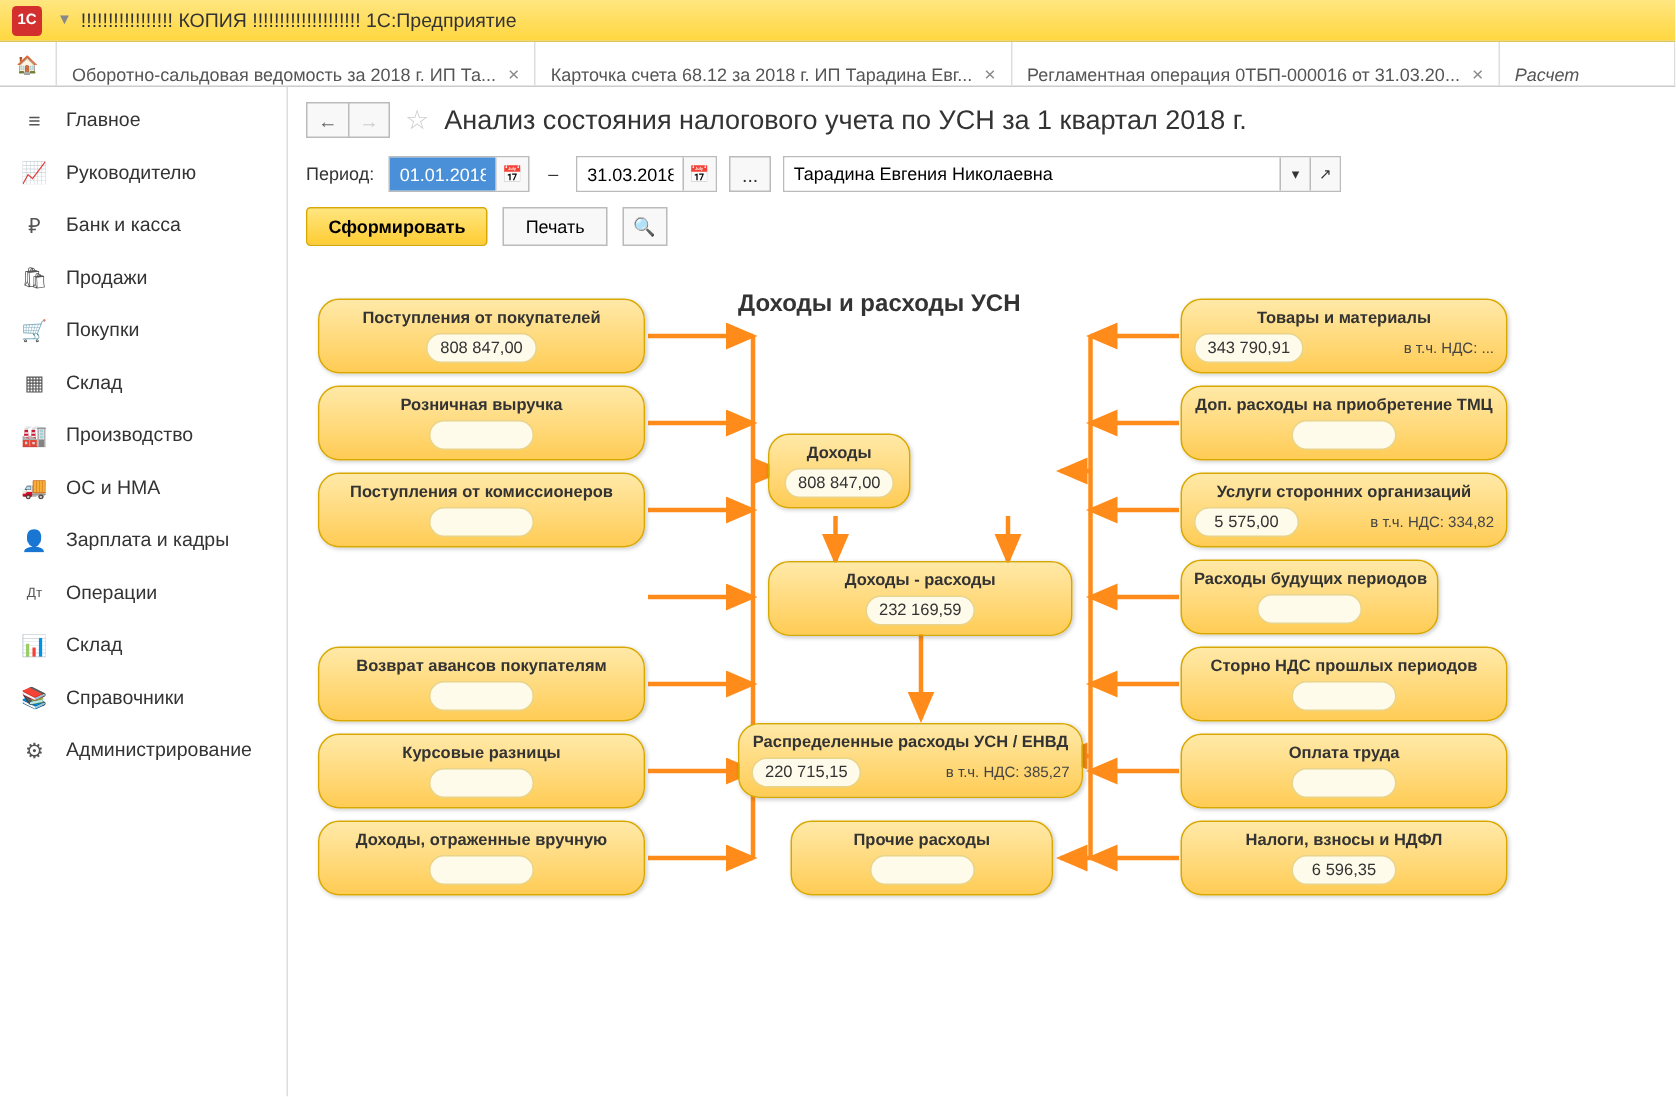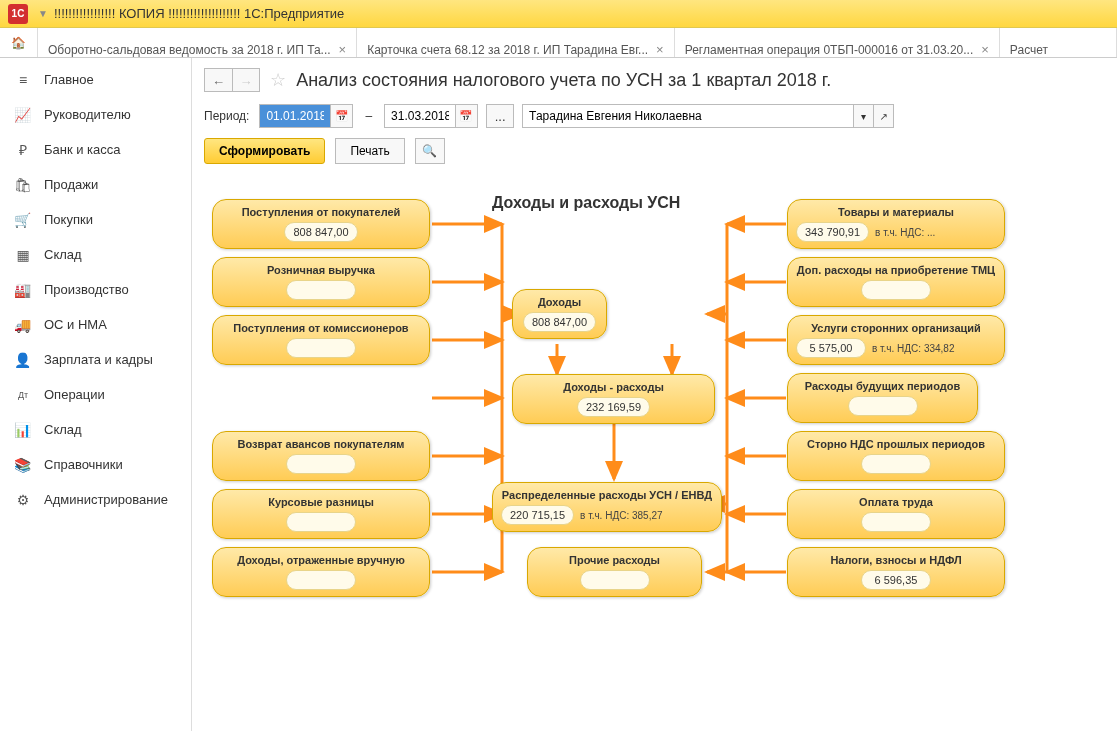--- a/index.html
+++ b/index.html
@@ -8,21 +8,21 @@
 .titlebar { background: linear-gradient(#ffe680, #ffd740); height: 28px; display: flex; align-items: center; padding: 0 8px; border-bottom: 1px solid #e0c850; }
 .logo-1c { width: 20px; height: 20px; background: #d32f2f; border-radius: 3px; color: #fff; font-weight: bold; font-size: 10px; display: flex; align-items: center; justify-content: center; margin-right: 4px; }
 .title-dropdown { font-size: 10px; color: #888; margin: 0 6px; }
 .titlebar-text { font-size: 13px; color: #333; }
 
 .tabbar { background: #fff; height: 30px; display: flex; align-items: stretch; border-bottom: 1px solid #ccc; }
 .home-tab { width: 38px; display: flex; align-items: center; justify-content: center; border-right: 1px solid #ddd; cursor: pointer; }
 .tab { display: flex; align-items: flex-end; padding: 0 10px; border-right: 1px solid #ddd; font-size: 12px; color: #555; cursor: pointer; max-width: 340px; white-space: nowrap; overflow: hidden; }
 .tab .tab-label { overflow: hidden; text-overflow: ellipsis; }
 .tab .close { margin-left: 8px; color: #888; font-size: 13px; }
-.tab.last { flex: 1; }
+.tab.last { flex: 1; font-style: italic; }
 
 .main { display: flex; height: calc(731px - 58px); }
 
 .sidebar { width: 192px; background: #fff; border-right: 1px solid #ddd; padding-top: 4px; }
 .nav-item { display: flex; align-items: center; height: 35px; padding: 0 14px; cursor: pointer; font-size: 13px; color: #333; }
 .nav-icon { width: 18px; height: 18px; margin-right: 12px; display: flex; align-items: center; justify-content: center; color: #555; font-size: 14px; }
 
 .content { flex: 1; background: #fff; display: flex; flex-direction: column; overflow: hidden; }
 .content-header { display: flex; align-items: center; padding: 10px 12px 6px; gap: 6px; }
 .nav-btn { width: 28px; height: 24px; border: 1px solid #bbb; background: #f8f8f8; display: flex; align-items: center; justify-content: center; cursor: pointer; font-size: 13px; color: #666; }
@@ -47,21 +47,21 @@
 .btn-primary { background: linear-gradient(#ffe680, #ffcc33); border: 1px solid #d9a800; padding: 5px 14px; border-radius: 3px; font-size: 12px; font-weight: bold; cursor: pointer; }
 .btn-secondary { background: #f8f8f8; border: 1px solid #bbb; padding: 5px 14px; font-size: 12px; cursor: pointer; }
 .btn-icon { width: 30px; height: 26px; border: 1px solid #bbb; background: #f8f8f8; display: flex; align-items: center; justify-content: center; }
 
 .diagram-area { flex: 1; overflow: auto; padding: 10px; position: relative; }
 .diagram { position: relative; width: 880px; height: 520px; }
 
 .block { position: absolute; background: linear-gradient(#ffe9a8, #ffcc55); border: 1px solid #d9a800; border-radius: 14px; box-shadow: 1px 1px 3px rgba(0,0,0,0.2); padding: 6px 8px; text-align: center; }
 .block-title { font-size: 11px; font-weight: bold; color: #333; margin-bottom: 4px; white-space: nowrap; }
 .block-value { background: #fffbea; border: 1px solid #e8d48a; border-radius: 10px; padding: 3px 8px; font-size: 11px; display: inline-block; min-width: 70px; }
-.block-row { display: flex; align-items: center; justify-content: flex-start; gap: 6px; }
+.block-row { display: flex; align-items: center; justify-content: space-between; gap: 6px; }
 .block-note { font-size: 10px; color: #444; }
 
 .main-title { position: absolute; font-size: 16px; font-weight: bold; color: #333; }
 
 svg.arrows { position: absolute; top: 0; left: 0; width: 100%; height: 100%; pointer-events: none; }
 .arrow-line { stroke: #ff8c1a; stroke-width: 3; fill: none; }
 .arrow-head { fill: #ff8c1a; }
 </style>
 </head>
 <body>
@@ -246,21 +246,21 @@
             </div>
           </div>
         <div class="block" style="left:585px;top:73px;width:218px"><div class="block-title">Доп. расходы на приобретение ТМЦ</div><div class="block-value">&nbsp;</div></div>
         <div class="block" style="left:585px;top:131px;width:218px">
             <div class="block-title">Услуги сторонних организаций</div>
             <div class="block-row">
               <div class="block-value">5 575,00</div>
               <span class="block-note">в т.ч. НДС: 334,82</span>
             </div>
           </div>
-        <div class="block" style="left:585px;top:189px;width:191px"><div class="block-title">Расходы будущих периодов</div><div class="block-value">&nbsp;</div></div>
+        <div class="block" style="left:585px;top:189px;width:172px"><div class="block-title">Расходы будущих периодов</div><div class="block-value">&nbsp;</div></div>
         <div class="block" style="left:585px;top:247px;width:218px"><div class="block-title">Сторно НДС прошлых периодов</div><div class="block-value">&nbsp;</div></div>
         <div class="block" style="left:585px;top:305px;width:218px"><div class="block-title">Оплата труда</div><div class="block-value">&nbsp;</div></div>
         <div class="block" style="left:585px;top:363px;width:218px"><div class="block-title">Налоги, взносы и НДФЛ</div><div class="block-value">6 596,35</div></div>
 
       </div>
     </div>
   </div>
 </div>
 
 </body></html>

